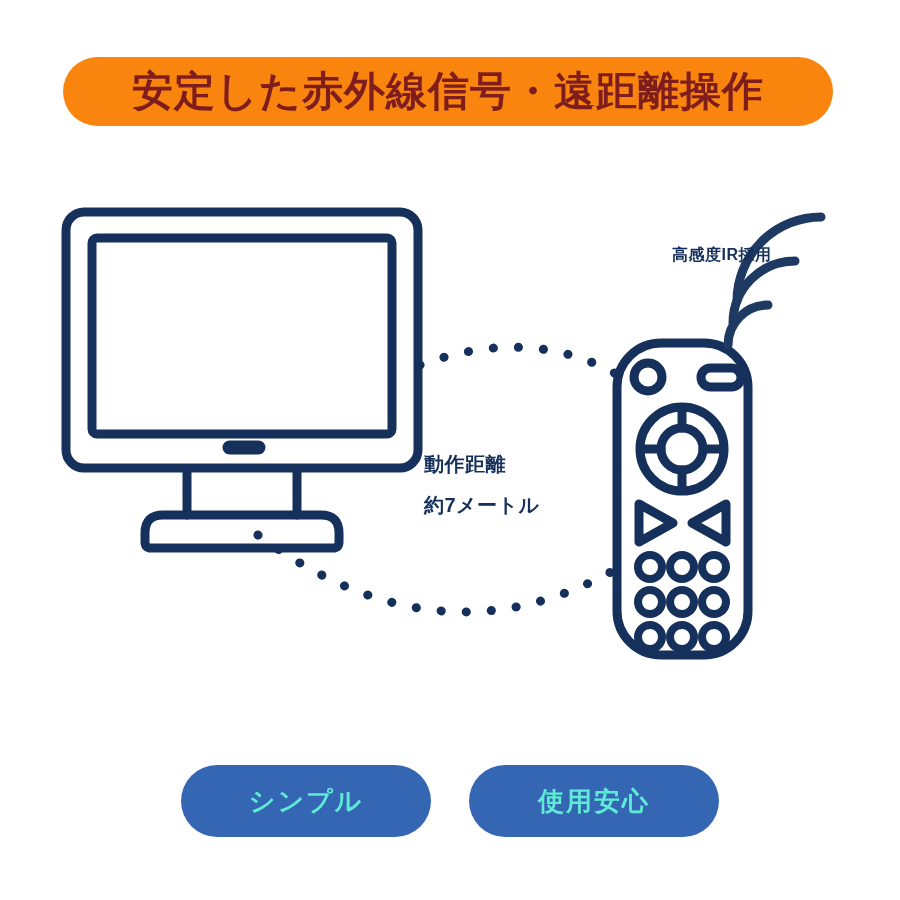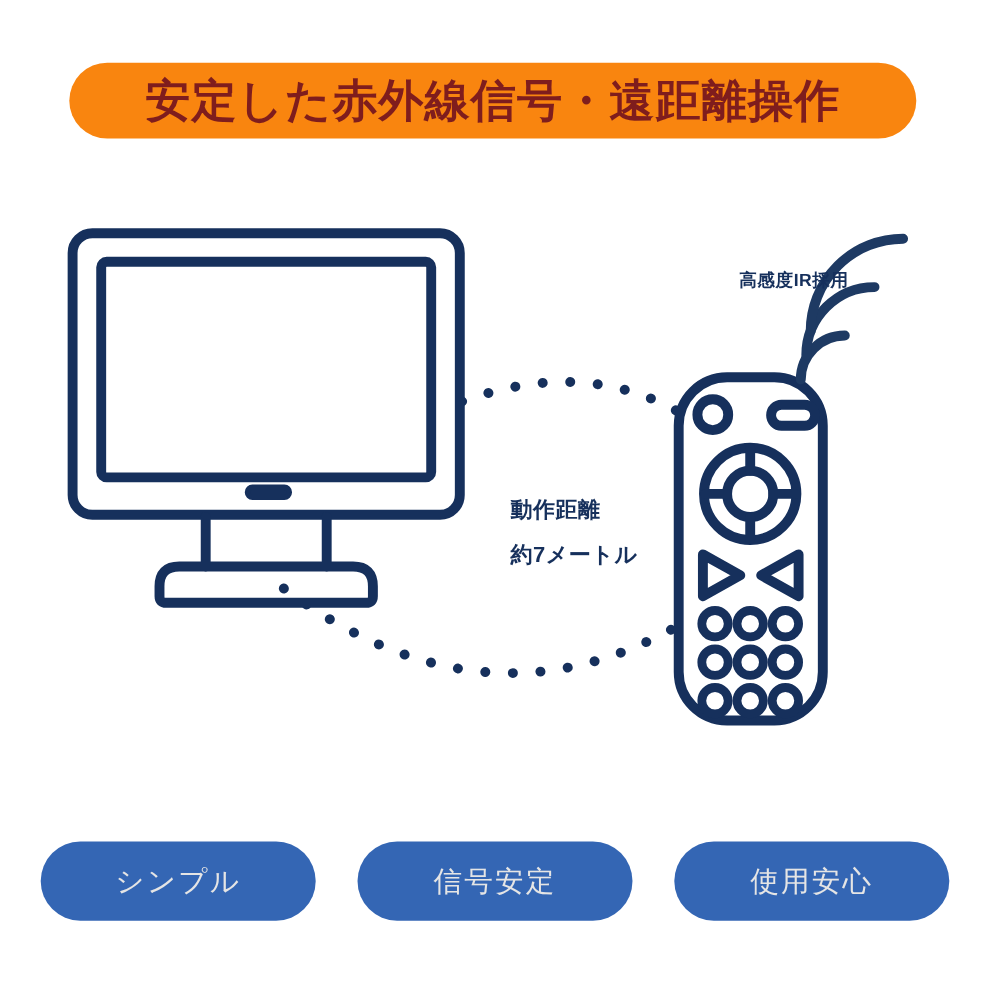--- a/index.html
+++ b/index.html
@@ -59,21 +59,21 @@
     top: 245px;
     font-size: 16px;
     font-weight: bold;
     color: #16305C;
     letter-spacing: 0.5px;
     white-space: nowrap;
     user-select: none;
   }
   .distance-label {
     position: absolute;
-    left: 464px;
+    left: 424px;
     top: 450px;
     font-size: 20px;
     font-weight: bold;
     color: #16305C;
     line-height: 1.45;
     letter-spacing: 0.5px;
     white-space: nowrap;
     user-select: none;
   }
   .distance-label .line2 { display: block; margin-top: 12px; }
@@ -94,23 +94,23 @@
     height: 72px;
     background: #3466B4;
     border-radius: 36px;
     display: flex;
     align-items: center;
     justify-content: center;
     box-sizing: border-box;
     cursor: pointer;
   }
   .pill-text {
-    color: #e5e5e5;
+    color: #5eead4;
     font-size: 26px;
-    font-weight: normal;
+    font-weight: bold;
     letter-spacing: 2px;
     line-height: 1;
     white-space: nowrap;
     user-select: none;
   }
 </style>
 </head>
 <body>
 
 <div id="canvas">
@@ -189,20 +189,17 @@
   <div class="distance-label">
     <span>動作距離</span>
     <span class="line2">約7メートル</span>
   </div>
 
   <div class="pill-row">
     <div class="pill">
       <span class="pill-text">シンプル</span>
     </div>
     <div class="pill">
-      <span class="pill-text">信号安定</span>
-    </div>
-    <div class="pill">
       <span class="pill-text">使用安心</span>
     </div>
   </div>
 
 </div>
 
 </body></html>

